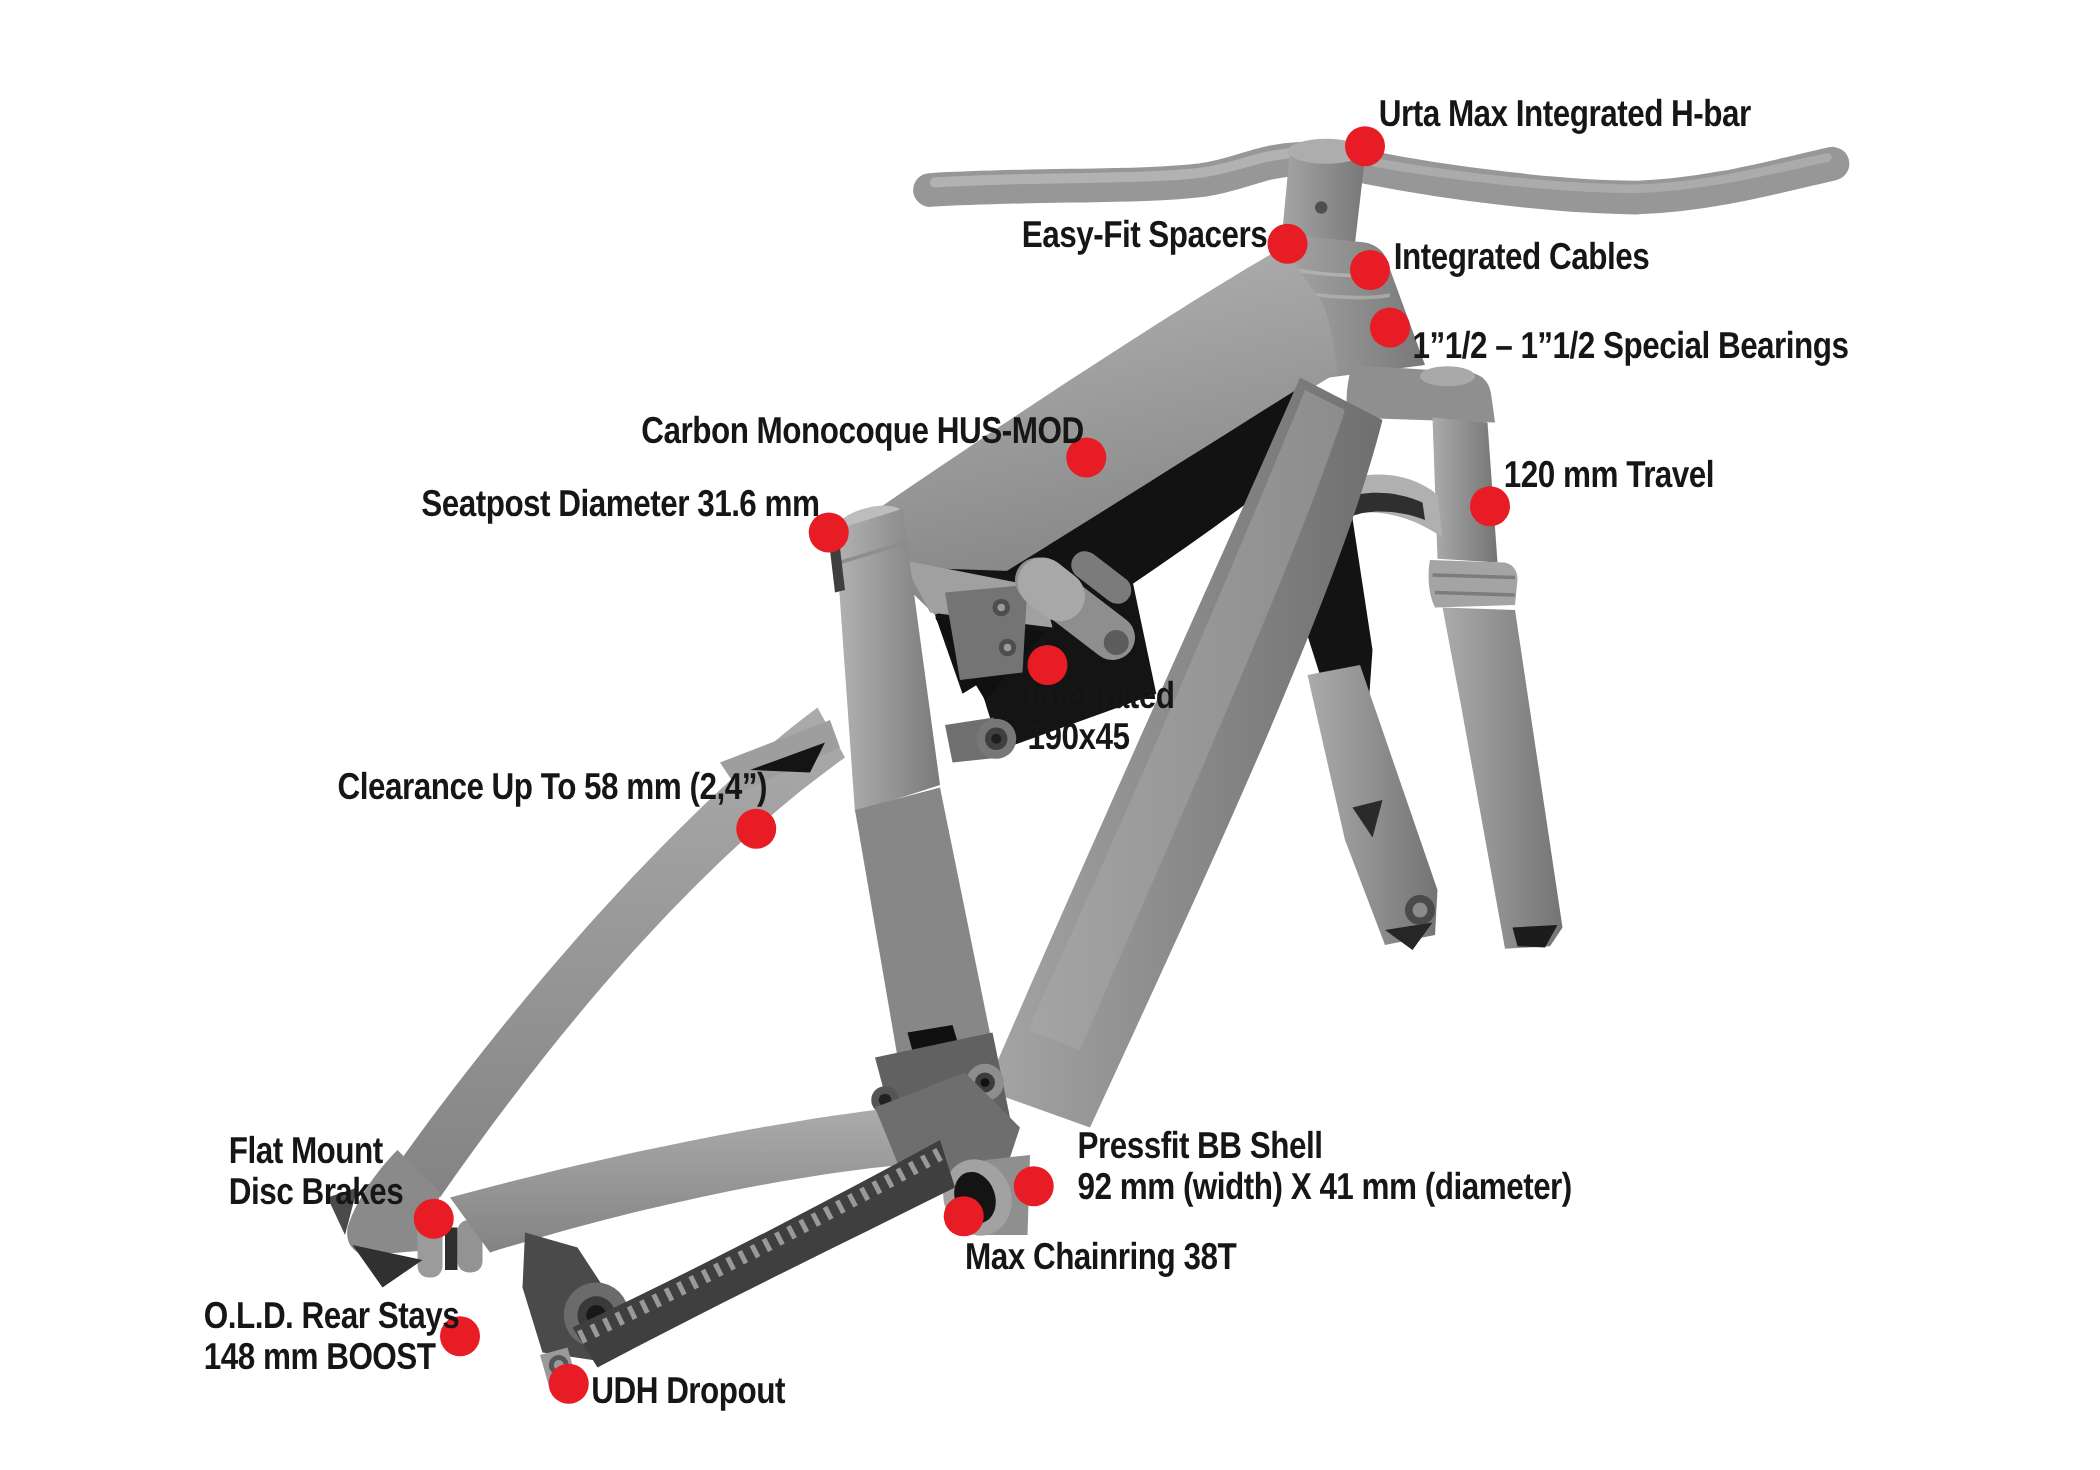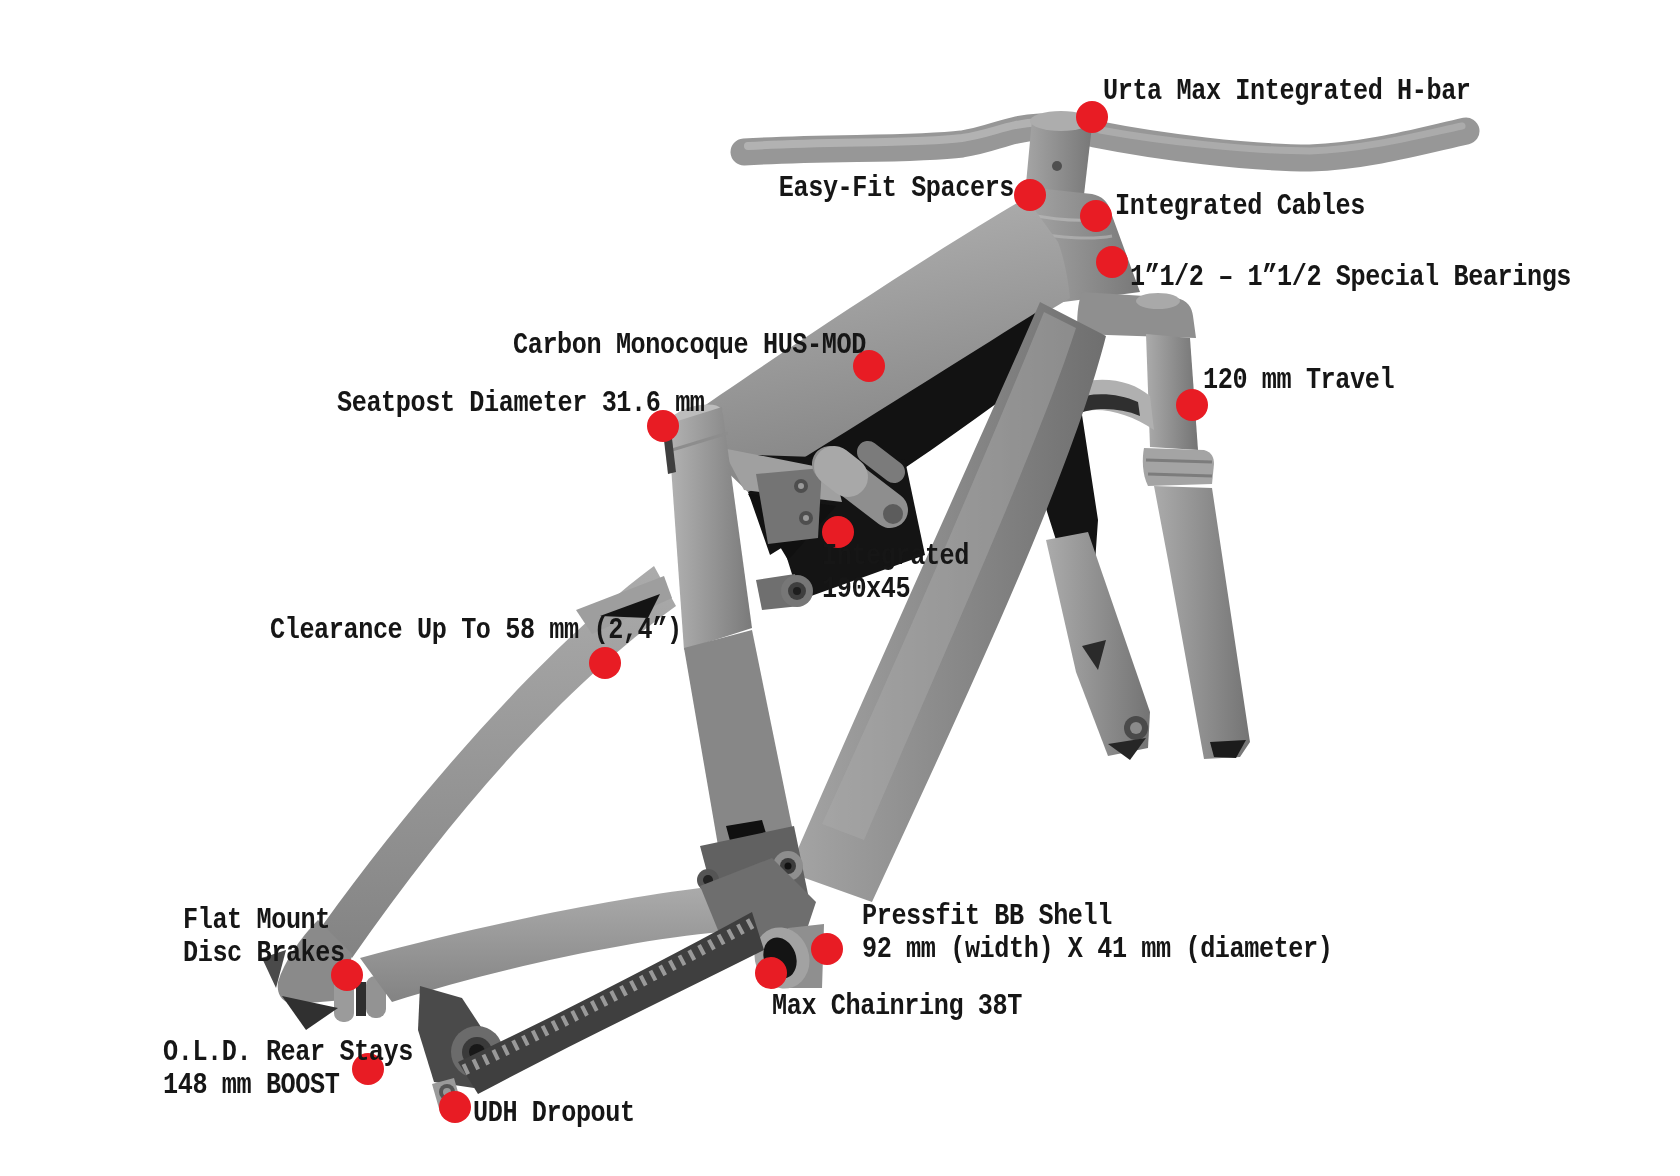--- a/index.html
+++ b/index.html
@@ -1,18 +1,18 @@
 <!DOCTYPE html>
 <html style="--dot: #e81c24; --txt: #161616; --bg: #ffffff;"><head>
 <meta charset="utf-8">
 <style>
   html,body{margin:0;padding:0;background:#ffffff;}
   .stage{
     position:relative;width:1680px;height:1176px;background:var(--bg,#fff);
-    font-family:Liberation Mono, monospace;overflow:hidden;
+    font-family:Liberation Sans, sans-serif;overflow:hidden;
   }
   .frame-svg{position:absolute;left:0;top:0;width:1680px;height:1176px;}
   .label{
     position:absolute;color:var(--txt,#161616);font-weight:bold;font-size:30px;
     line-height:33px;letter-spacing:-0.5px;white-space:nowrap;
     transform:translateY(-50%) scaleX(0.84);transform-origin:left center;
   }
   .label.align-right{transform-origin:right center;text-align:right;}
   .dot{
     position:absolute;width:32px;height:32px;border-radius:50%;

